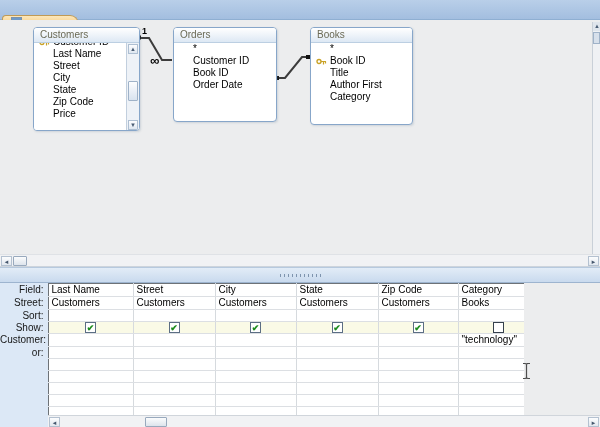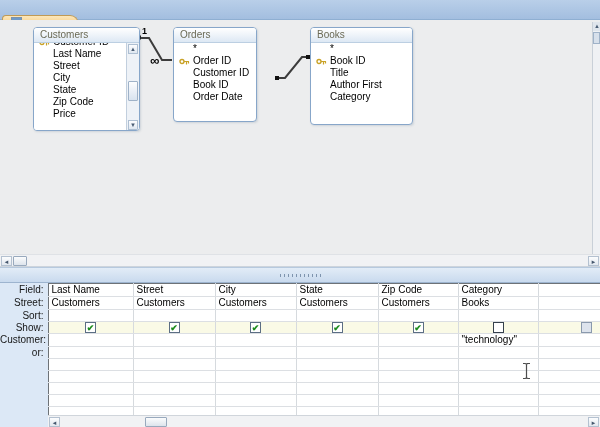--- a/index.html
+++ b/index.html
@@ -54,21 +54,21 @@
   .h-thumb { position:absolute; top:1px; height:10px; background:linear-gradient(#fbfcfd,#dde4ec);
     border:1px solid #98a9bd; border-radius:1px; }
 
   
   .splitter { position:absolute; left:0; top:267px; width:600px; height:16px;
     background:linear-gradient(#e2ecf7,#c9daee); border-top:1px solid #b6c9de; border-bottom:1px solid #9db4cf; }
   .grip { position:absolute; left:280px; top:6px; width:42px; height:3px;
     background:repeating-linear-gradient(90deg,#7e94ae 0 1px,transparent 1px 4px); }
 
   
-  .gridpane { position:absolute; left:0; top:283px; width:600px; height:132px;
+  .gridpane { position:absolute; left:0; top:283px; width:524px; height:132px;
     background:#dce8f6; overflow:hidden; }
   table.qgrid { border-collapse:collapse; table-layout:fixed; width:634px; }
   .qgrid th { background:#dce8f6; font-size:10px; font-weight:normal; color:#161616;
     text-align:right; padding:0 4px 0 0; height:12px; line-height:12px; white-space:nowrap; }
   .qgrid td { background:#fff; border-right:1px solid #d6dade; border-bottom:1px solid #dcdfe3;
     font-size:10px; color:#000; height:12px; line-height:12px; padding:0 0 0 3px;
     overflow:hidden; white-space:nowrap; }
   .qgrid td.first { border-left:1px solid #6d7277; }
   .qgrid tr.r0 td { border-top:1px solid #6d7277; height:13px; }
   .qgrid tr.show-row td { background:#fafae6; padding:0; }
@@ -134,31 +134,24 @@
         <div class="frow"><span>Zip Code</span></div>
         <div class="frow"><span>Price</span></div>
         <div class="vsb">
           <div class="sb-btn">▲</div>
           <div class="vsb-thumb"></div>
           <div class="sb-btn sb-down">▼</div>
         </div>
       </div>
     </div>
 
-    <div class="tbox" style="left:173px; top:7px; width:84px; height:95px;">
+    <div class="tbox" style="left:173px; top:7px; width:104px; height:95px;">
       <div class="tbox-h">Orders</div>
       <div class="tbox-b">
         <div class="frow"><span>*</span></div>
-        <div class="frow">
-          <span class="keyicon"><svg width="11" height="9">
-                <circle cx="3" cy="4.5" r="2" fill="none" stroke="#c9a227" stroke-width="1.4"></circle>
-                <path d="M5 4.5 H10 M7.5 4.5 V7.5 M9.5 4.5 V6.5" stroke="#c9a227" stroke-width="1.2" fill="none"></path>
-              </svg></span>
-          <span>Order ID</span>
-        </div>
         <div class="frow"><span>Customer ID</span></div>
         <div class="frow"><span>Book ID</span></div>
         <div class="frow"><span>Order Date</span></div>
       </div>
     </div>
 
     <div class="tbox" style="left:310px; top:7px; width:103px; height:98px;">
       <div class="tbox-h">Books</div>
       <div class="tbox-b">
         <div class="frow"><span>*</span></div>

